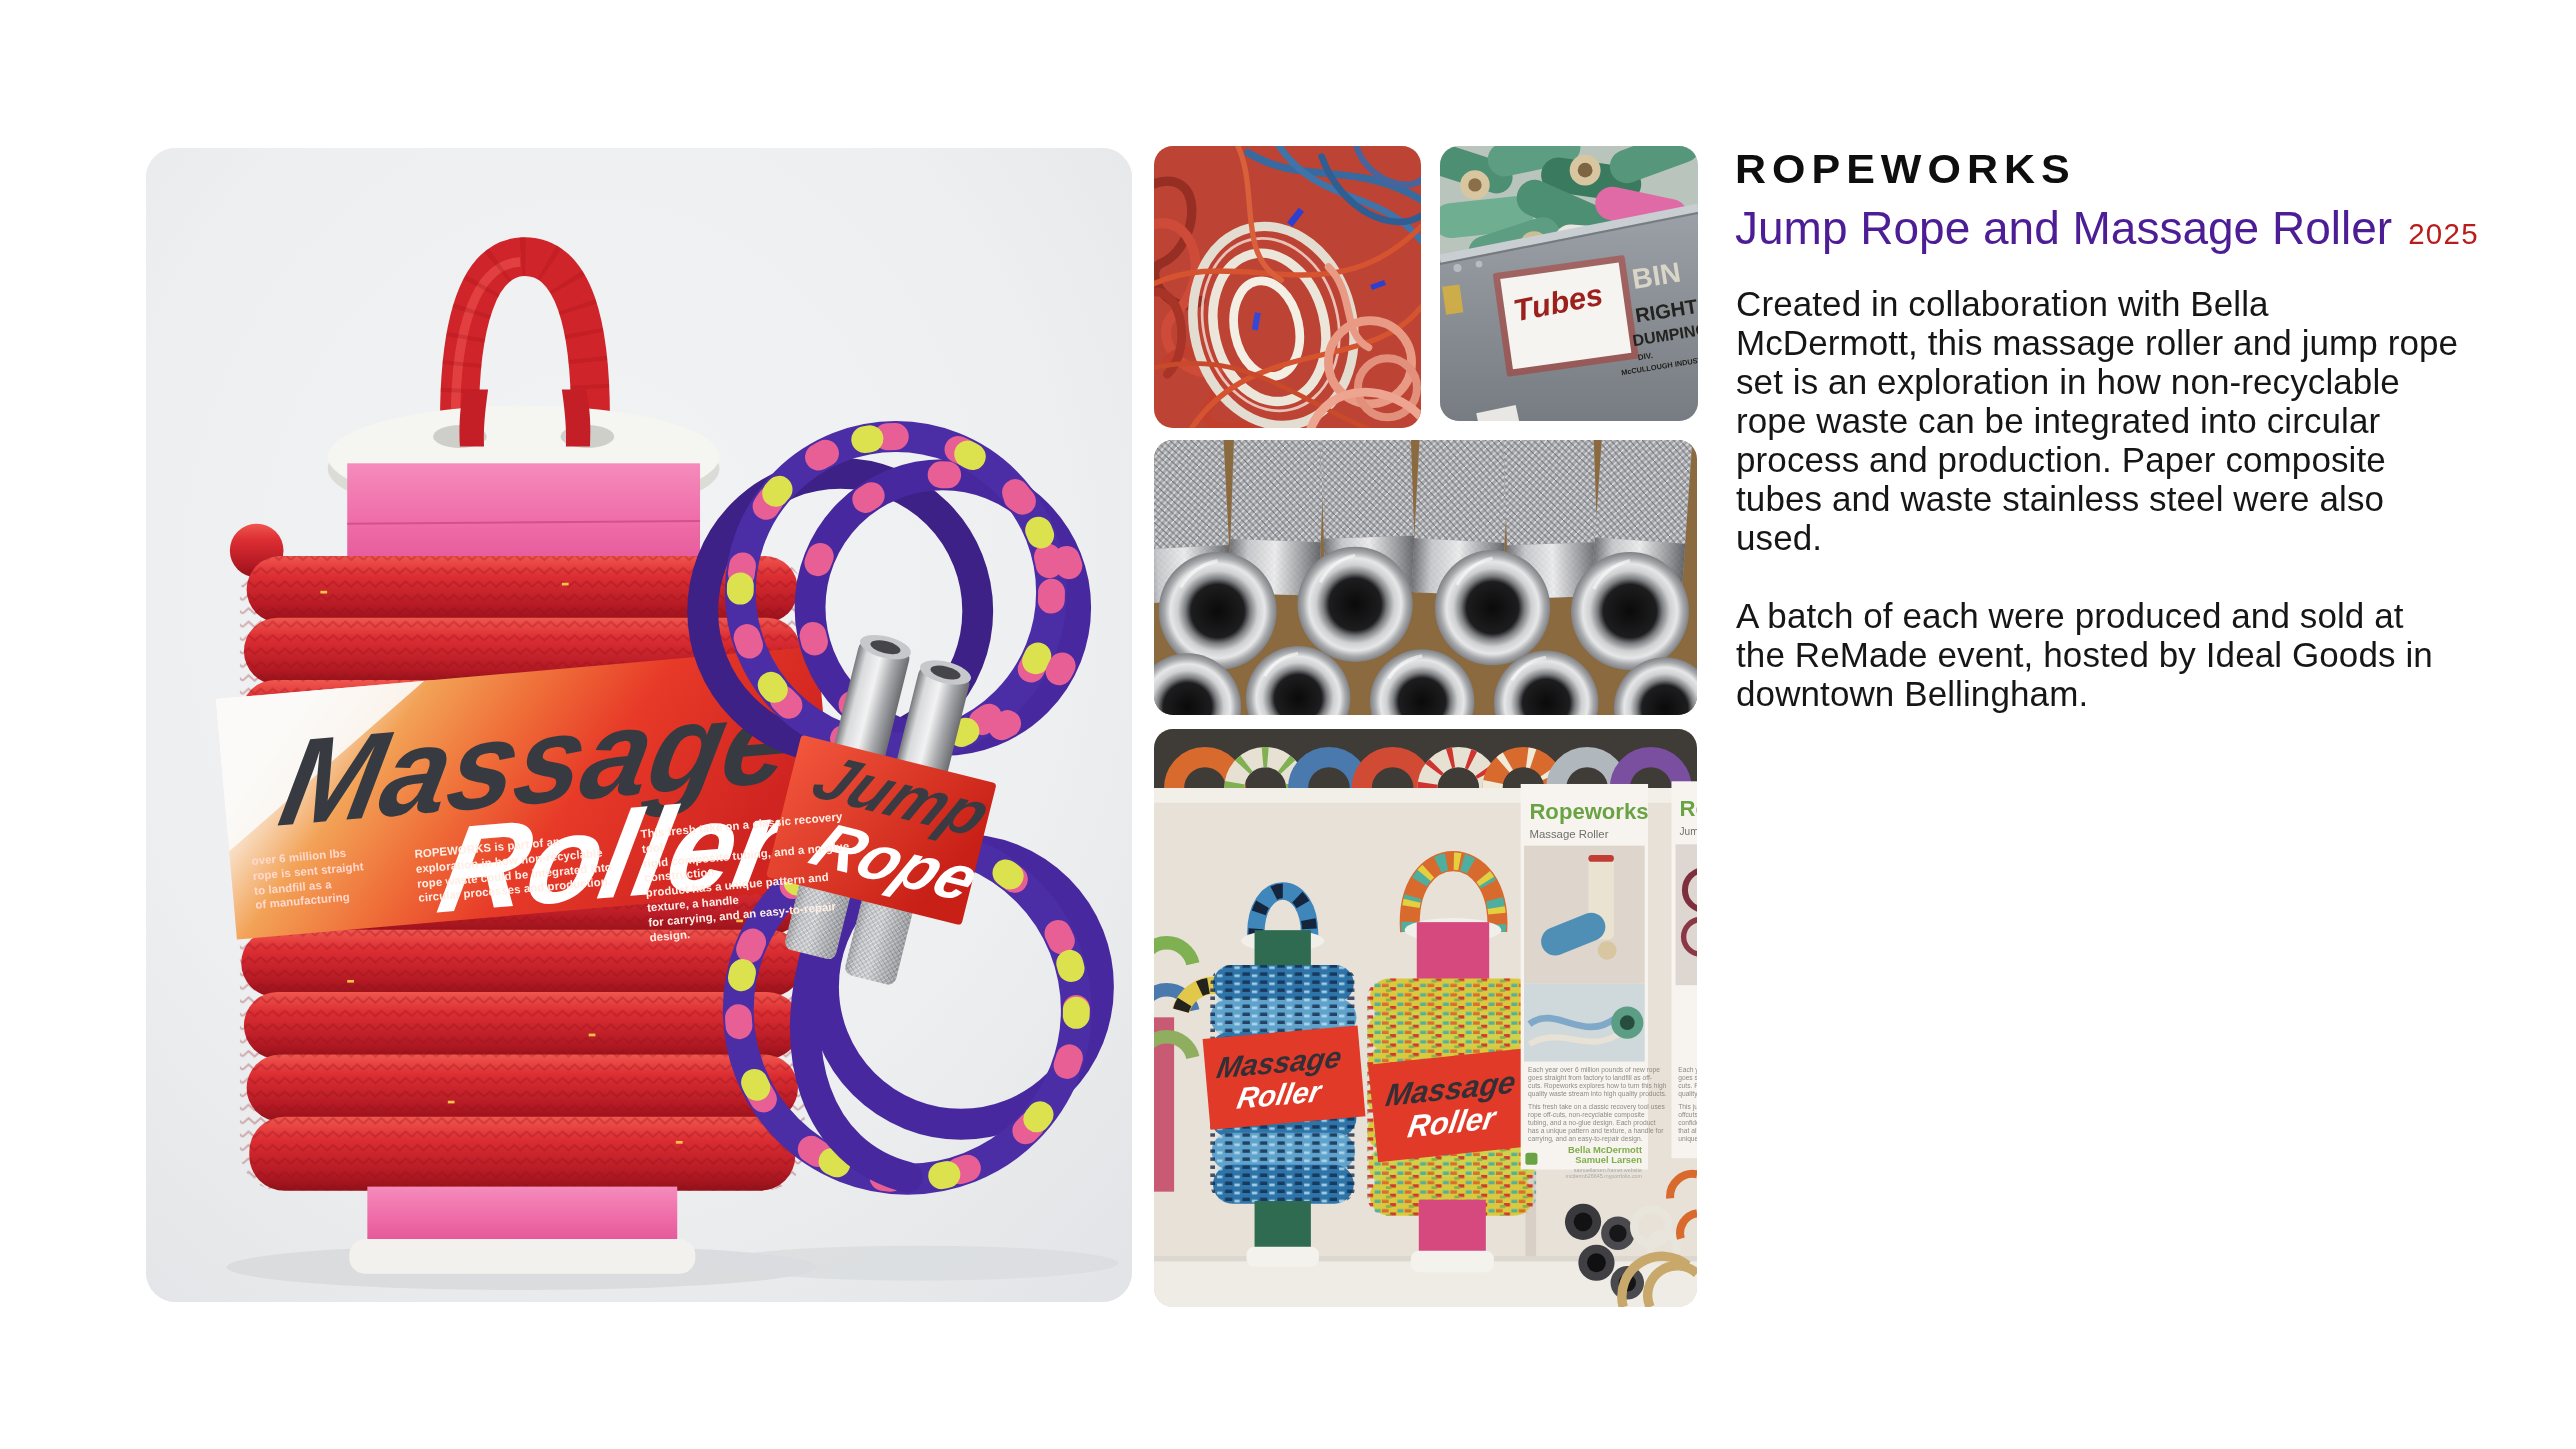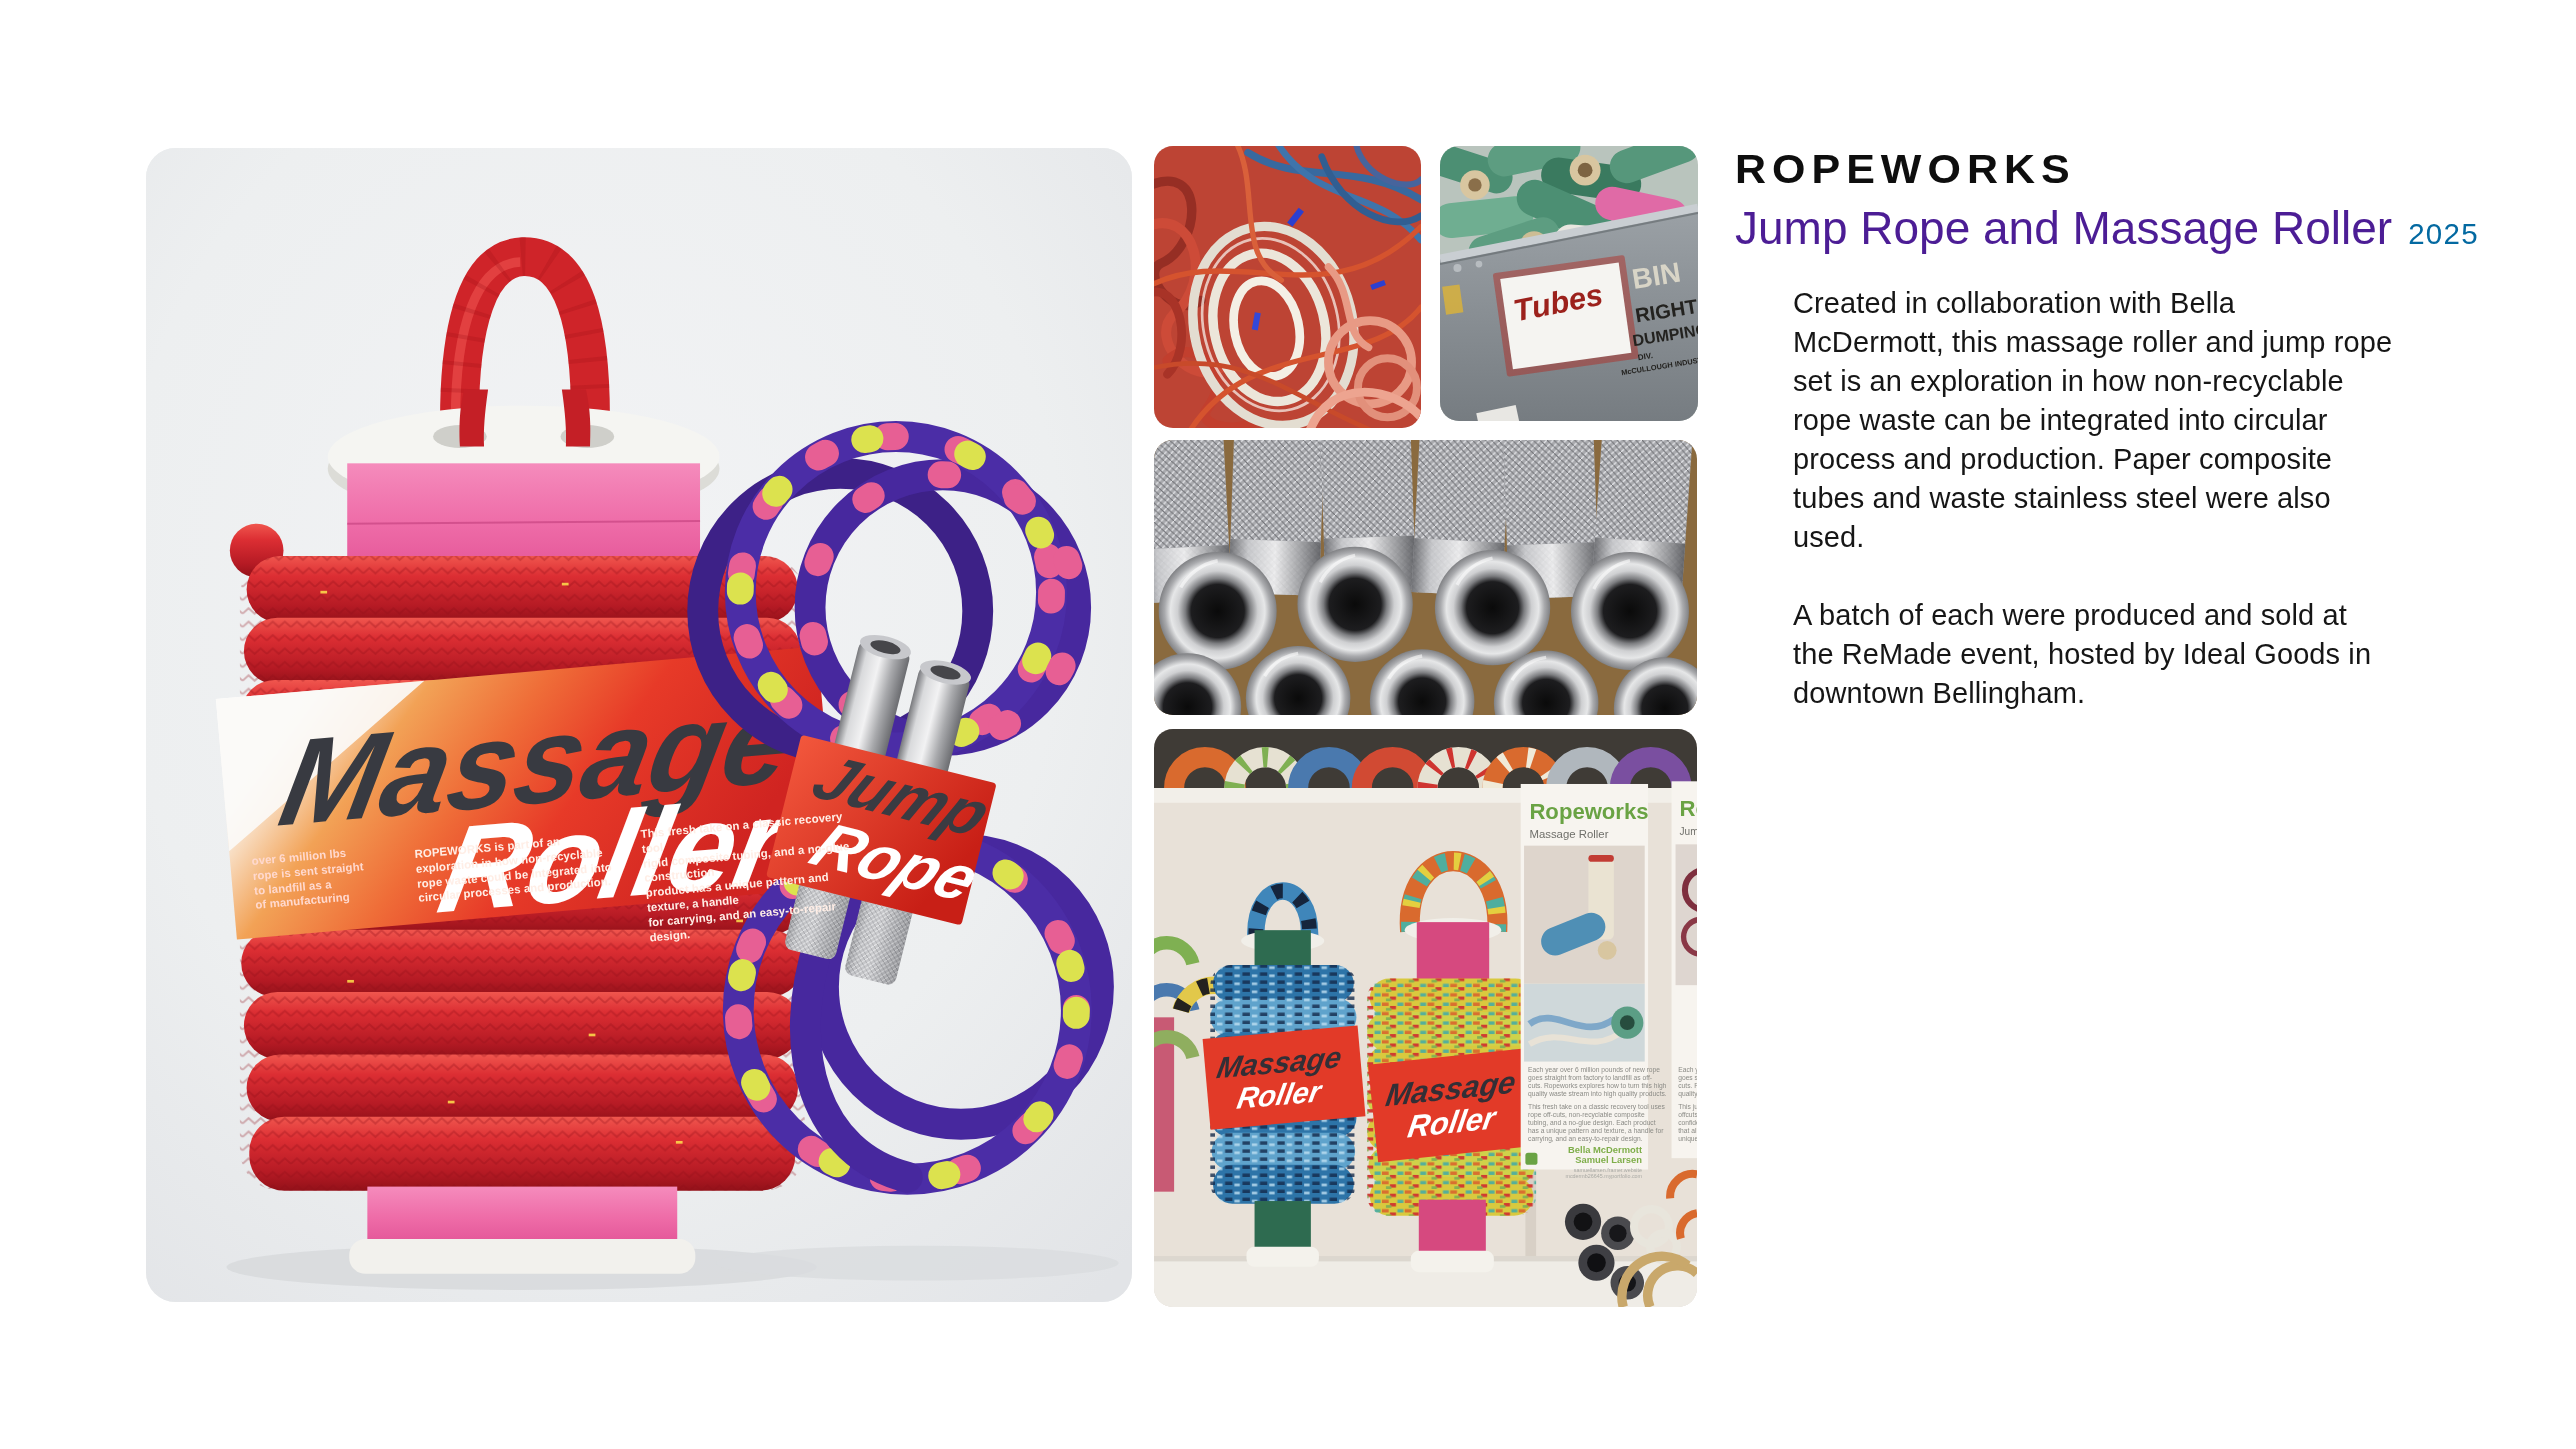--- a/index.html
+++ b/index.html
@@ -17,22 +17,22 @@
   
   #tile-ropes {left:1154px;top:146px;width:267px;height:282px;}
   #tile-bin   {left:1440px;top:146px;width:258px;height:275px;}
   #tile-steel {left:1154px;top:440px;width:543px;height:275px;}
   #tile-retail{left:1154px;top:729px;width:543px;height:578px;}
   
   #brand{position:absolute;left:1735px;top:149px;font-size:43px;line-height:43px;font-weight:bold;
          letter-spacing:6px;color:#0e0e0e;transform:scaleY(.94);transform-origin:left top;white-space:nowrap;}
   #title-row{position:absolute;left:1735px;top:203px;display:flex;align-items:baseline;white-space:nowrap;}
   #page-title{font-size:46px;line-height:51px;color:#4c1d95;}
-  #page-year{font-size:29.5px;color:#0369a1;margin-left:16px;letter-spacing:1.3px;text-align:center;}
-  .para{position:absolute;left:1793px;width:731px;font-size:29px;line-height:39px;color:#161616;
+  #page-year{font-size:29.5px;color:#b91c1c;margin-left:16px;letter-spacing:1.3px;text-align:center;}
+  .para{position:absolute;left:1736px;width:731px;font-size:35px;line-height:39px;color:#161616;
         white-space:pre-line;letter-spacing:0.1px;}
   #para-1{top:284px;}
   #para-2{top:596px;}
   .svgtext{font-family:"Liberation Sans",sans-serif;}
 </style>
 </head>
 <body>
 
 <div id="canvas">
 

